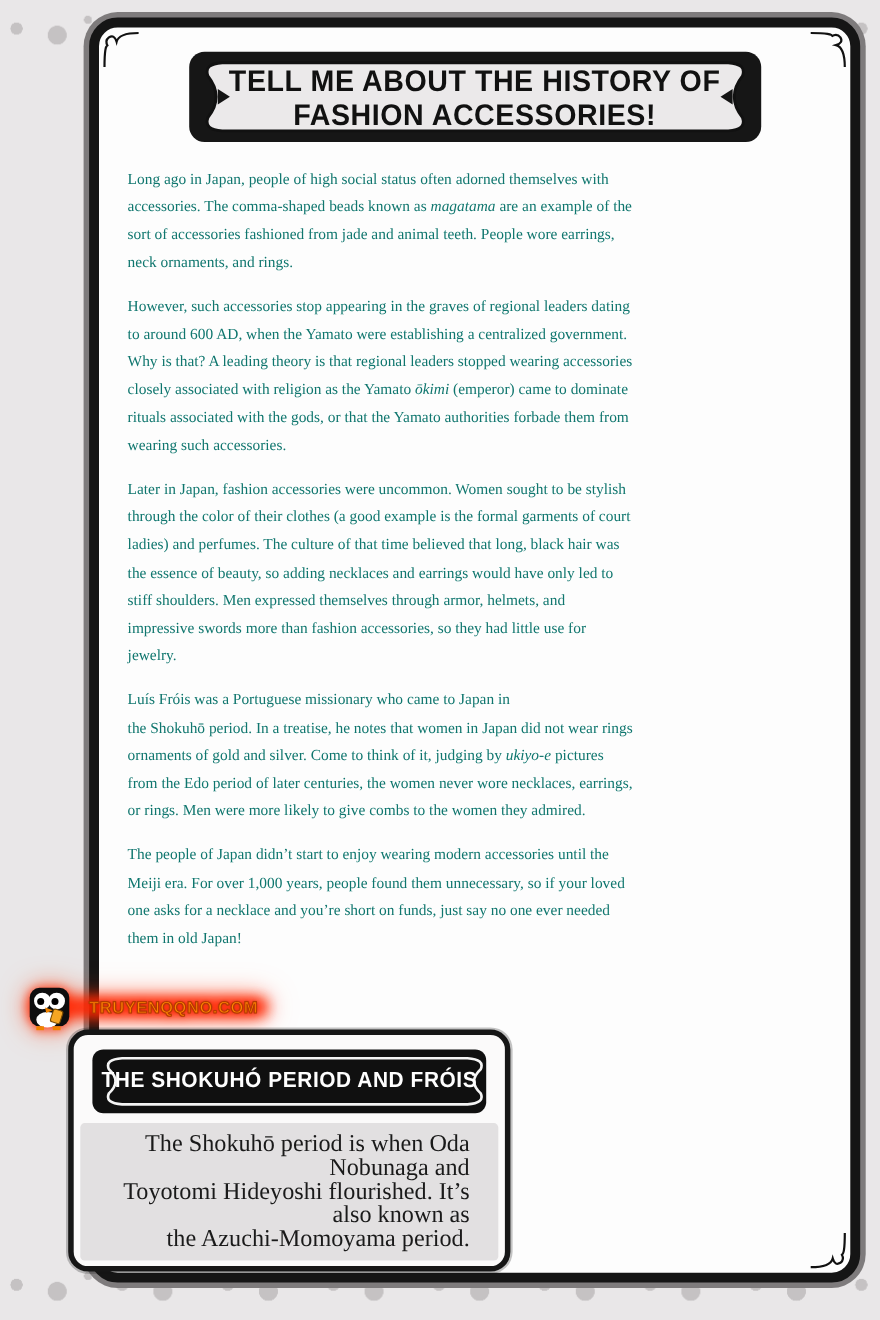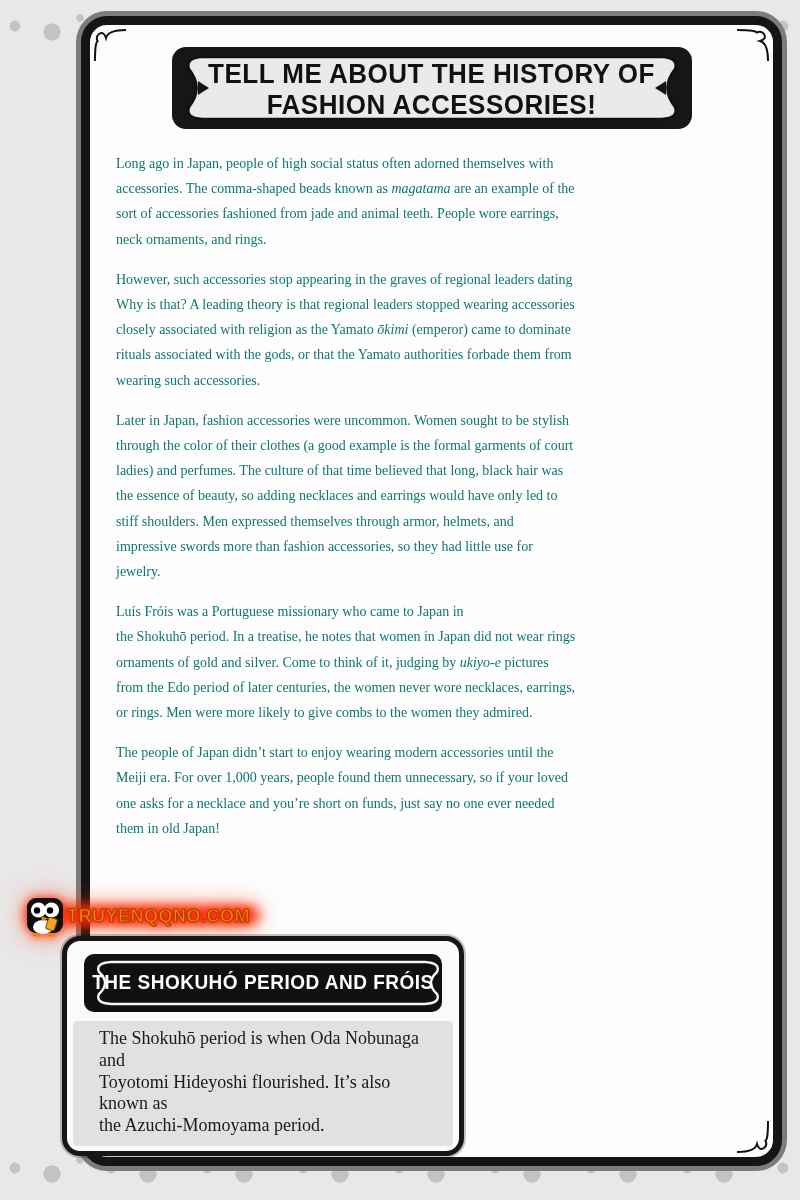--- a/index.html
+++ b/index.html
@@ -39,35 +39,35 @@
   .article{margin:22px 20px 0 26px;font-size:14px;color:#0f766e;}
   .article .para{margin-bottom:15px;}
   .line{line-height:25.2px;white-space:pre-wrap;}
   .it{font-style:italic;}
 
   
   .watermark{position:absolute;left:25px;top:894px;height:44px;display:flex;align-items:center;
              filter:drop-shadow(0 0 5px rgba(255,40,0,.9)) drop-shadow(0 0 11px rgba(255,60,0,.55));}
   .wm-glow{position:absolute;left:4px;right:-6px;top:15px;height:13px;background:#ff2400;
            filter:blur(6px);opacity:.9;}
-  .wm-text{position:relative;margin-left:2px;font-family:"Liberation Sans", sans-serif;
-           font-weight:800;font-size:18px;letter-spacing:.5px;color:#ff8400;
+  .wm-text{position:relative;margin-left:16px;font-family:"Liberation Sans", sans-serif;
+           font-weight:800;font-size:15px;letter-spacing:.5px;color:#ff8400;
            -webkit-text-stroke:1px #b63a00;text-shadow:0 0 2px #8f2a00;}
   .penguin{position:relative;width:40px;height:42px;}
 
   
   .infobox{position:absolute;left:62px;top:936px;width:402px;height:220px;box-sizing:border-box;
            background:#fbfafa;border:5px solid #161616;border-radius:18px;overflow:hidden;
            box-shadow:0 0 0 2px rgba(20,20,20,.25);}
   .ibanner{position:relative;height:58px;margin:13px 17px 9px;background:#101010;border-radius:10px;}
   .ibanner svg.shape{position:absolute;left:5px;top:5px;}
   .ibanner .btxt{position:absolute;left:0;right:0;top:18px;text-align:center;
     font-family:"Liberation Sans", sans-serif;font-weight:900;font-size:19px;letter-spacing:.5px;
     color:#fefefe;transform:scaleY(1.05);}
-  .isection{font-size:18px;color:#1a1a1a;}
+  .isection{font-size:22px;color:#1a1a1a;text-align:right;}
   .isection .line{line-height:21.8px;}
   .isection.gray{margin:0 6px;background:#e2e0e1;padding:7px 26px 9px;border-radius:4px;}
   .isection.white{padding:9px 26px 10px;}
 </style>
 </head>
 <body>
 
 <div class="page">
   <div class="strip top"></div>
   <div class="strip bottom"></div>
@@ -109,20 +109,21 @@
 
     <div class="article">
       <div class="para">
           <div class="line"><span>Long ago in Japan, people of high social status often adorned themselves with</span></div>
           <div class="line"><span>accessories. The comma-shaped beads known as </span><span class="it">magatama</span><span> are an example of the</span></div>
           <div class="line"><span>sort of accessories fashioned from jade and animal teeth. People wore earrings,</span></div>
           <div class="line"><span>neck ornaments, and rings.</span></div>
         </div>
       <div class="para">
           <div class="line"><span>However, such accessories stop appearing in the graves of regional leaders dating</span></div>
+          <div class="line"><span>to around 600 AD, when the Yamato were establishing a centralized government.</span></div>
           <div class="line"><span>Why is that? A leading theory is that regional leaders stopped wearing accessories</span></div>
           <div class="line"><span>closely associated with religion as the Yamato </span><span class="it">ōkimi</span><span> (emperor) came to dominate</span></div>
           <div class="line"><span>rituals associated with the gods, or that the Yamato authorities forbade them from</span></div>
           <div class="line"><span>wearing such accessories.</span></div>
         </div>
       <div class="para">
           <div class="line"><span>Later in Japan, fashion accessories were uncommon. Women sought to be stylish</span></div>
           <div class="line"><span>through the color of their clothes (a good example is the formal garments of court</span></div>
           <div class="line"><span>ladies) and perfumes. The culture of that time believed that long, black hair was</span></div>
           <div class="line"><span>the essence of beauty, so adding necklaces and earrings would have only led to</span></div>

